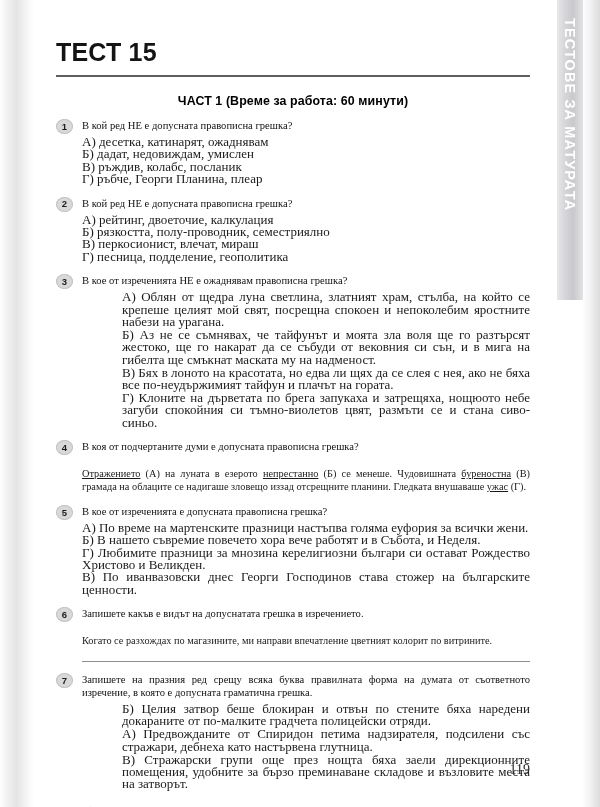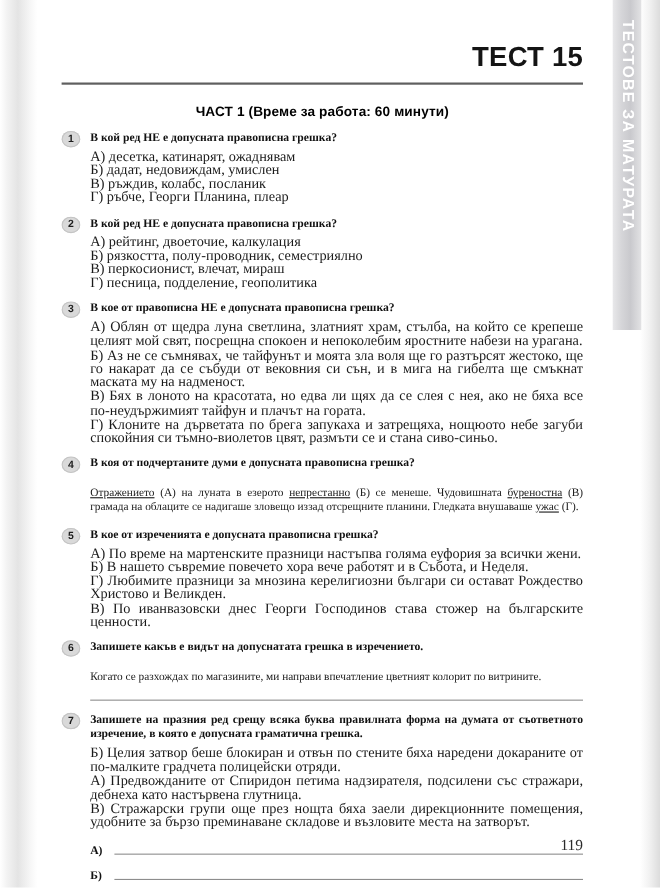--- a/index.html
+++ b/index.html
@@ -93,21 +93,20 @@
   }
 
   .test-title {
     font-family: "Liberation Sans", "DejaVu Sans", sans-serif;
     font-weight: bold;
     font-size: 25px;
     letter-spacing: 0.2px;
     color: #141414;
     margin: 0;
     padding-top: 38px;
-    text-align: right;
   }
 
   .title-rule {
     margin-top: 8px;
     height: 2px;
     background: #5f5f5f;
     width: 100%;
   }
 
   .part-header {
@@ -140,40 +139,40 @@
     font-family: "Liberation Sans", "DejaVu Sans", sans-serif;
     font-size: 9.5px;
     font-weight: bold;
     display: flex;
     align-items: center;
     justify-content: center;
     line-height: 1;
   }
 
   .q-stem {
-    font-weight: bold;
+    font-weight: normal;
     font-size: 10.6px;
     line-height: 13px;
     color: #111111;
     text-align: justify;
   }
 
   .q-options {
     margin-top: 4px;
     font-size: 13px;
     line-height: 12.4px;
     color: #1a1a1a;
   }
   .q-options .opt {
     text-align: justify;
     text-justify: inter-word;
     margin: 0;
     hyphens: auto;
   }
-  .q-options.spaced .opt { margin-bottom: 0.5px; }
+  .q-options.spaced .opt { margin-bottom: 0.5px; margin-left: 40px; }
 
   .q-passage {
     margin-top: 15px;
     font-size: 10.3px;
     line-height: 12.8px;
     text-align: justify;
     color: #1a1a1a;
   }
   .q-passage u { text-decoration: underline; }
 
@@ -252,21 +251,21 @@
       <div class="q-options">
         <p class="opt">А) рейтинг, двоеточие, калкулация</p>
         <p class="opt">Б) рязкостта, полу-проводник, семестриялно</p>
         <p class="opt">В) перкосионист, влечат, мираш</p>
         <p class="opt">Г) песница, подделение, геополитика</p>
       </div>
     </div>
 
     <div class="question">
       <div class="q-num">3</div>
-      <div class="q-stem">В кое от правописна НЕ е допусната правописна грешка?</div>
+      <div class="q-stem">В кое от изреченията НЕ е ожаднявам правописна грешка?</div>
       <div class="q-options spaced">
         <p class="opt">А) Облян от щедра луна светлина, златният храм, стълба, на който се крепеше целият мой свят, посрещна спокоен и непоколебим яростните набези на урагана.</p>
         <p class="opt">Б) Аз не се съмнявах, че тайфунът и моята зла воля ще го разтърсят жестоко, ще го накарат да се събуди от вековния си сън, и в мига на гибелта ще смъкнат маската му на надменост.</p>
         <p class="opt">В) Бях в лоното на красотата, но едва ли щях да се слея с нея, ако не бяха все по-неудържимият тайфун и плачът на гората.</p>
         <p class="opt">Г) Клоните на дърветата по брега запукаха и затрещяха, нощюото небе загуби спокойния си тъмно-виолетов цвят, размъти се и стана сиво-синьо.</p>
       </div>
     </div>
 
     <div class="question">
       <div class="q-num">4</div>

